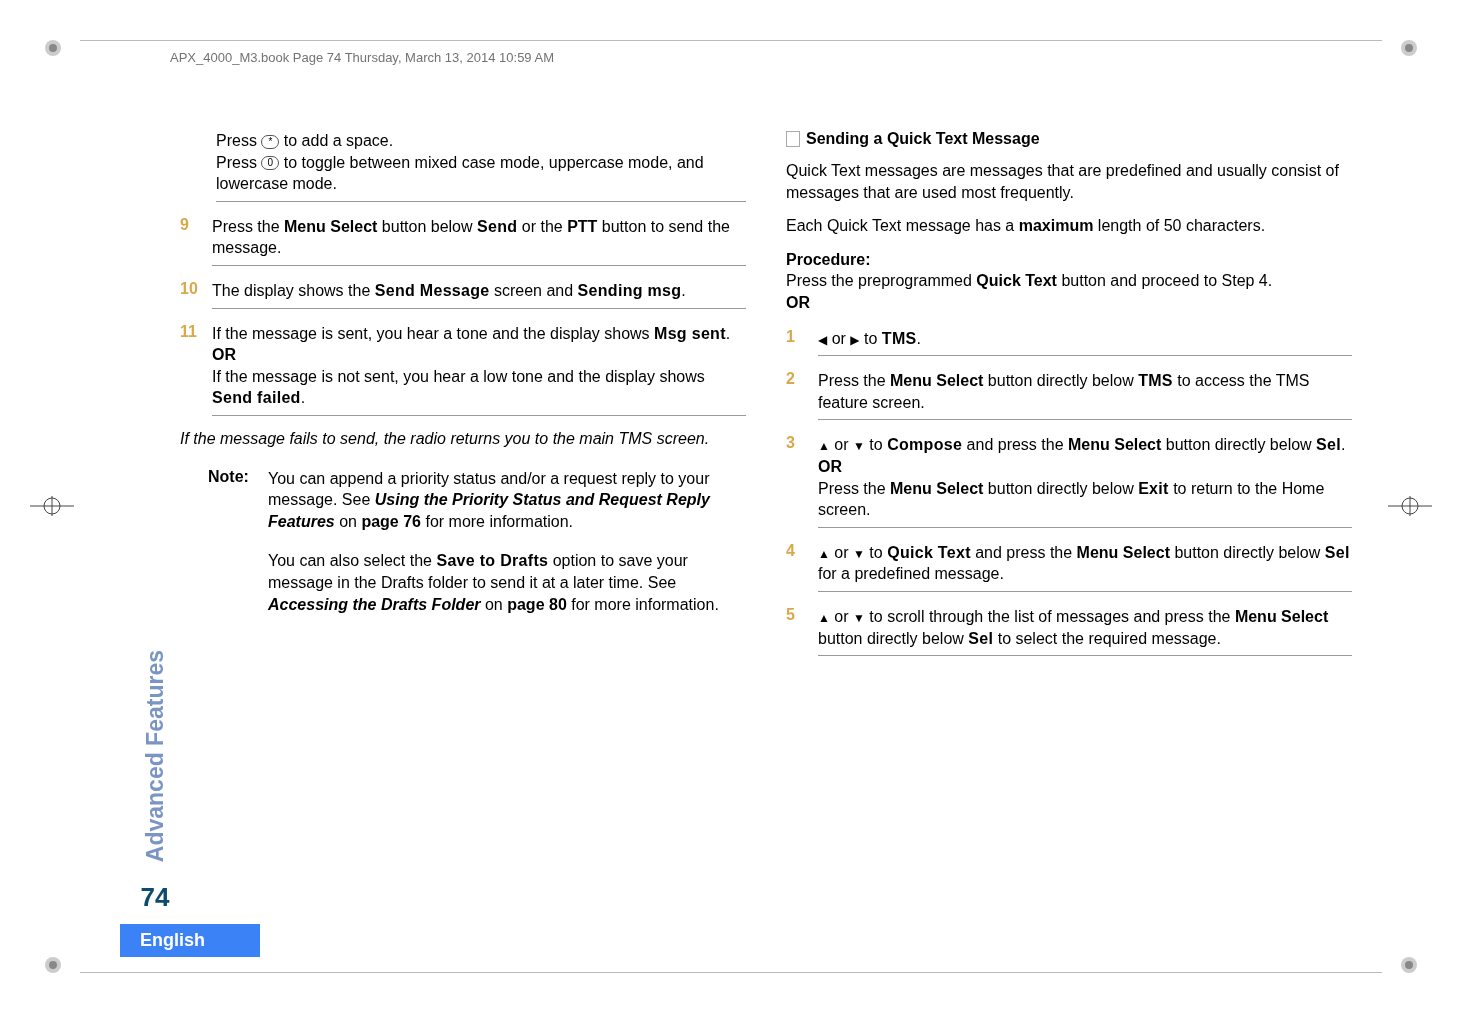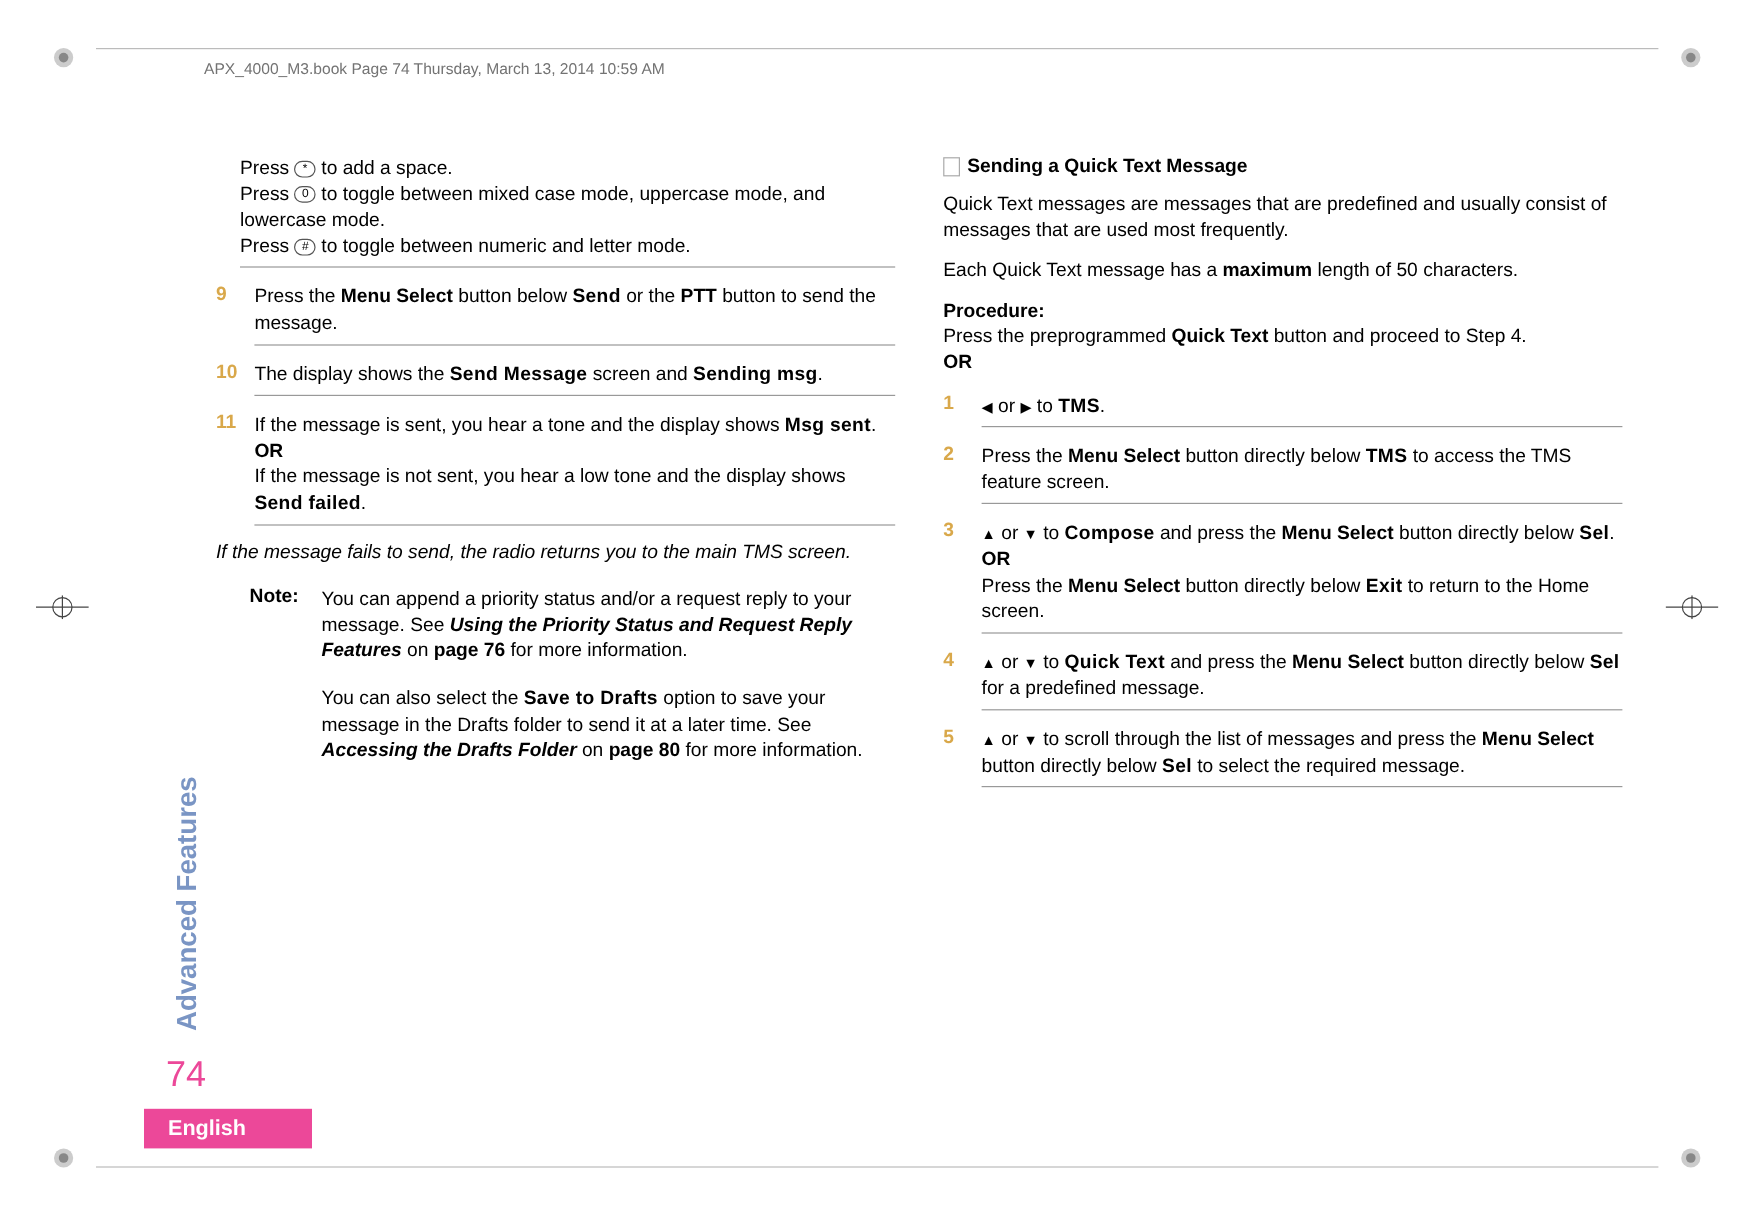--- a/index.html
+++ b/index.html
@@ -67,34 +67,34 @@
     .vertical-text {
       writing-mode: vertical-rl;
       transform: rotate(180deg);
       color: #7a95c4;
       font-weight: bold;
       font-size: 23px;
       margin-bottom: 20px;
       white-space: nowrap;
     }
     .page-number {
-      color: #ec4899;
-      font-weight: normal;
-      font-size: 30px;
+      color: #0c4a6e;
+      font-weight: bold;
+      font-size: 26px;
     }
     .columns {
       flex: 1;
       display: flex;
       gap: 40px;
     }
     .col {
       flex: 1;
       min-width: 0;
     }
-    .indent-block { margin-left: 20px; }
+    .indent-block { margin-left: 36px; }
     .step { display: flex; margin-top: 14px; }
     .step-num { color: #d9a84a; font-weight: bold; min-width: 32px; font-size: 16px; }
     .step-body { flex: 1; }
     .hr { border: none; border-top: 1px solid #999; margin-top: 6px; }
     .bold { font-weight: bold; }
     .narrow { font-family: 'Arial Narrow', Arial, sans-serif; font-weight: bold; letter-spacing: 0.3px; }
     .italic { font-style: italic; }
     .note-row { display: flex; margin-top: 18px; margin-left: 28px; }
     .note-label { font-weight: bold; min-width: 60px; }
     .note-body { flex: 1; }
@@ -115,21 +115,21 @@
       display: inline-block;
       width: 14px;
       height: 16px;
       border: 1px solid #aaa;
     }
     .arrow { font-size: 12px; }
     .footer-lang {
       position: absolute;
       left: 120px;
       bottom: 56px;
-      background: #ec4899;
+      background: #3b82f6;
       color: #fff;
       font-weight: bold;
       font-size: 18px;
       padding: 6px 20px;
       width: 140px;
     }
     p { line-height: 1.35; }
     .mt { margin-top: 12px; }
   </style>
 </head>
@@ -187,23 +187,20 @@
   <div class="columns">
 
     <div class="col">
       <div class="indent-block">
         <p>
           <span>Press </span><span class="key">*</span><span> to add a space.</span>
         </p>
         <p>
           <span>Press </span><span class="key">0</span><span> to toggle between mixed case mode, uppercase mode, and lowercase mode.</span>
         </p>
-        <p>
-          <span>Press </span><span class="key">#</span><span> to toggle between numeric and letter mode.</span>
-        </p>
         <hr class="hr">
       </div>
 
       <div class="step">
         <div class="step-num">9</div>
         <div class="step-body">
           <p><span>Press the </span><span class="bold">Menu Select</span><span> button below </span><span class="narrow">Send</span><span> or the </span><span class="bold">PTT</span><span> button to send the message.</span></p>
           <hr class="hr">
         </div>
       </div>

